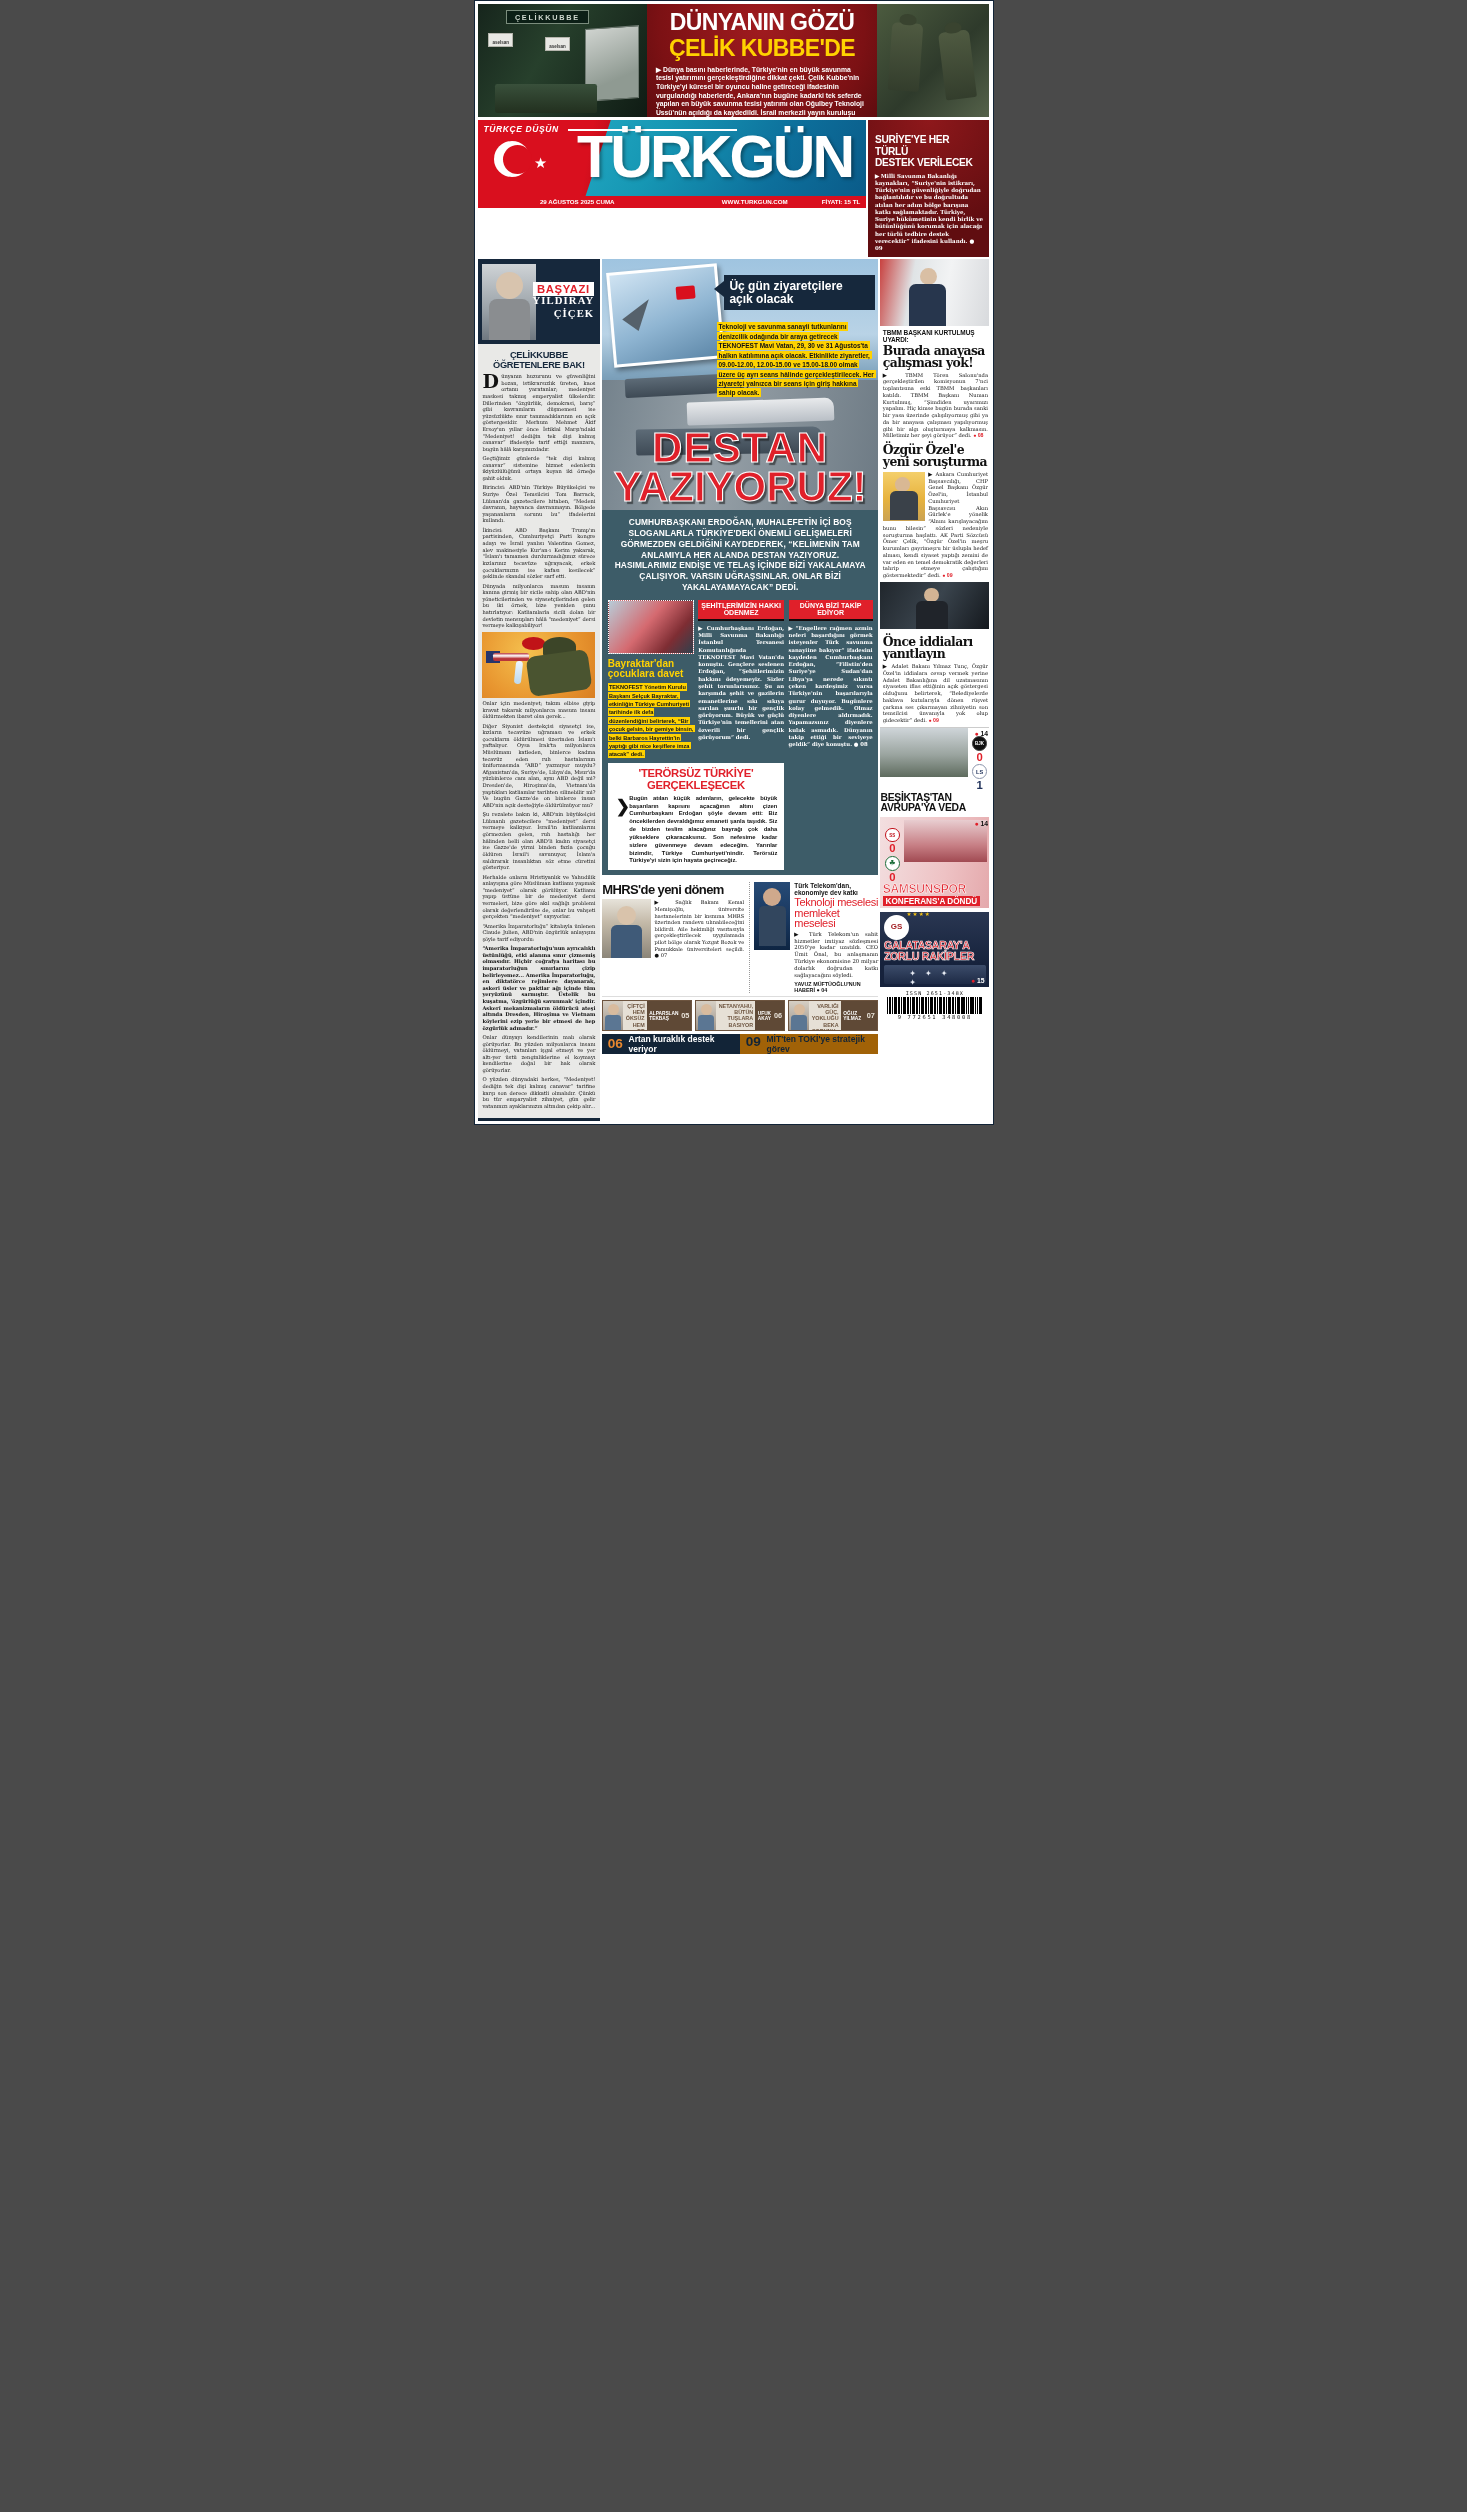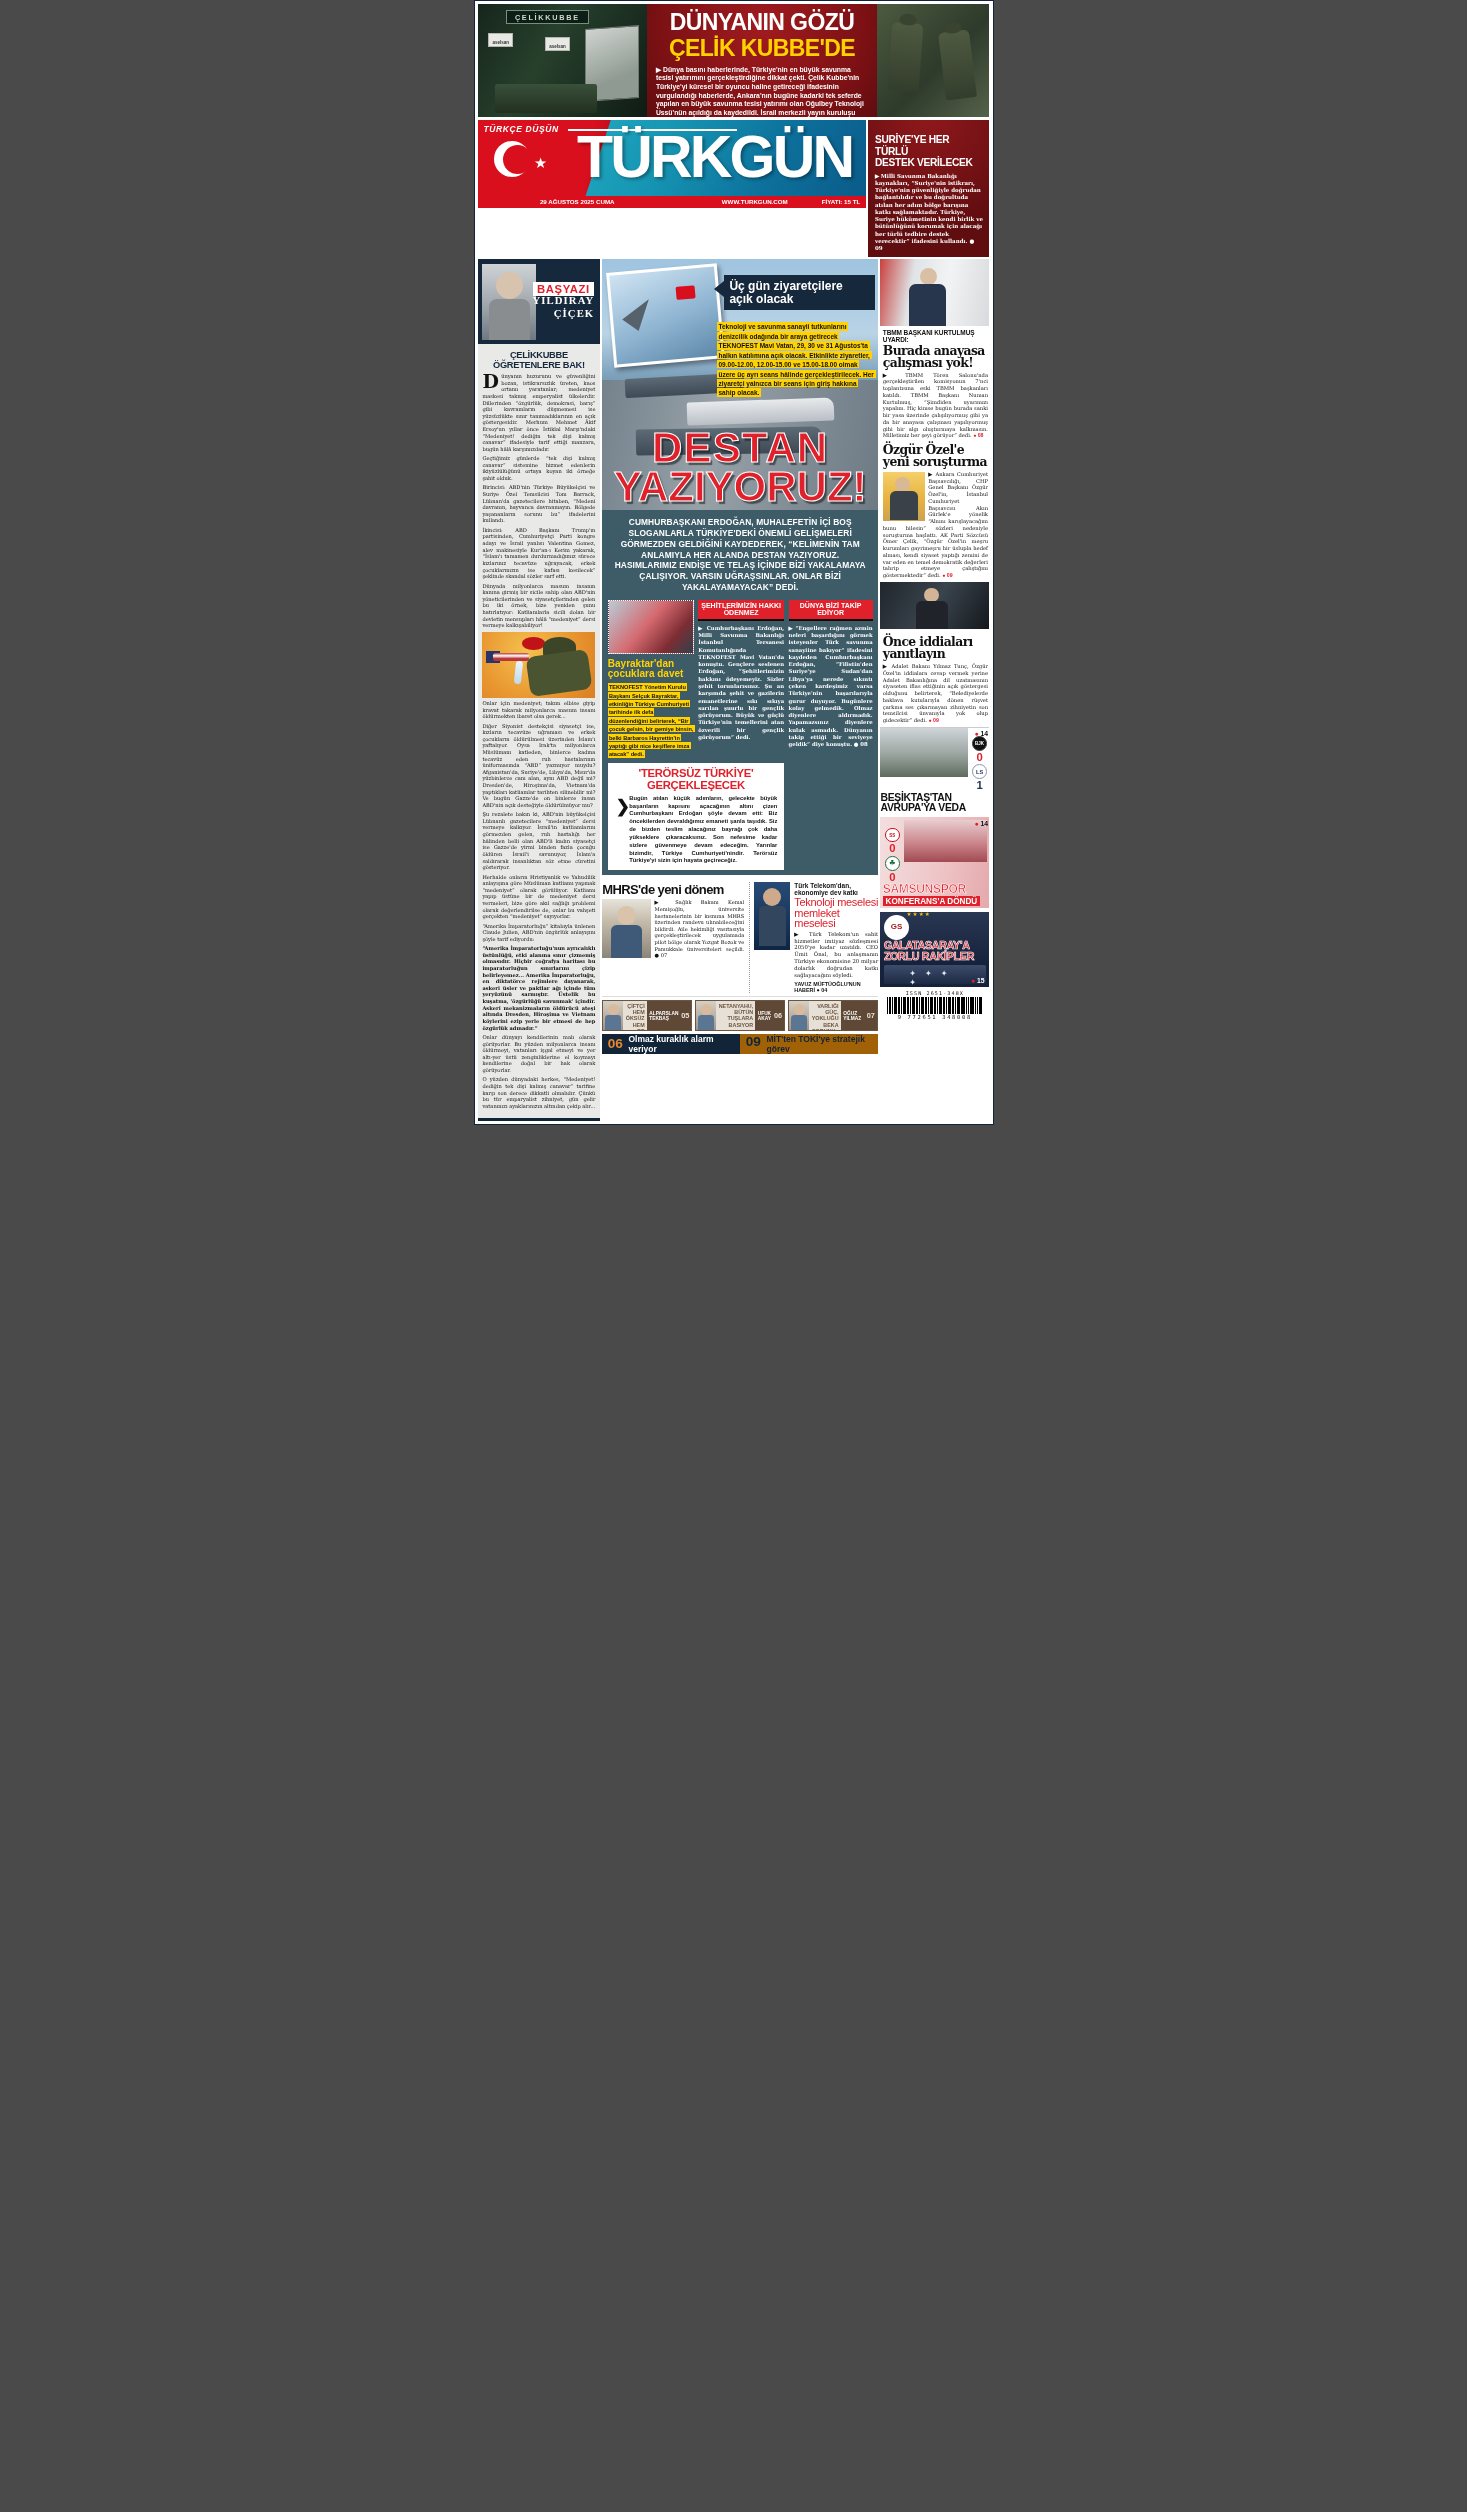--- a/index.html
+++ b/index.html
@@ -412,21 +412,21 @@
                 <span data-interactable="false">OĞUZ YILMAZ</span>
               <span class="num" data-interactable="false">07</span>
               </div>
           </div>
         </div>
       </div>
 
       <div class="bstrip" data-interactable="false">
         <div class="bs1" data-interactable="false">
           <span class="num" data-interactable="false">06</span>
-          <span class="t" data-interactable="false">Olmaz kuraklık alarm veriyor</span>
+          <span class="t" data-interactable="false">Artan kuraklık destek veriyor</span>
         </div>
         <div class="bs2" data-interactable="false">
           <span class="num" data-interactable="false">09</span>
           <span class="t" data-interactable="false">MİT'ten TOKİ'ye stratejik görev</span>
         </div>
       </div>
     </section>
 
     <aside class="right-col" data-interactable="false">
       <div class="rc-photo1" data-interactable="false"></div>

